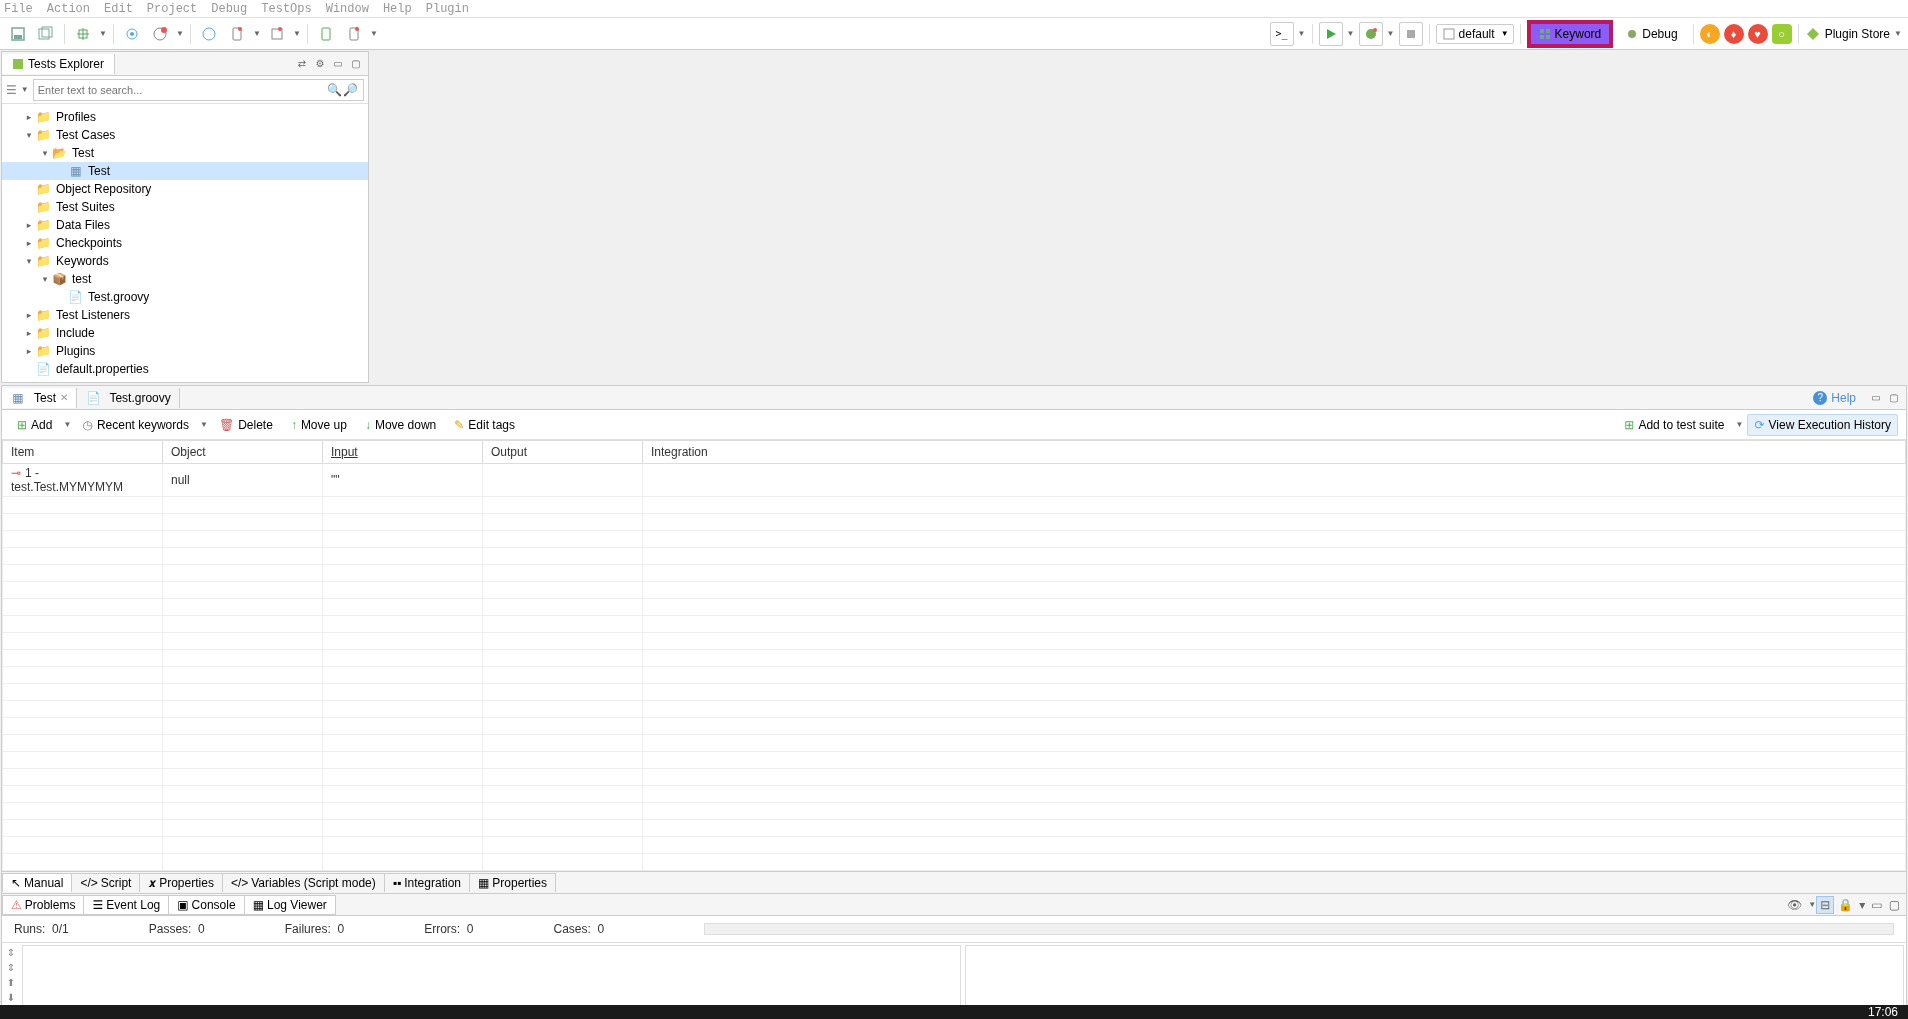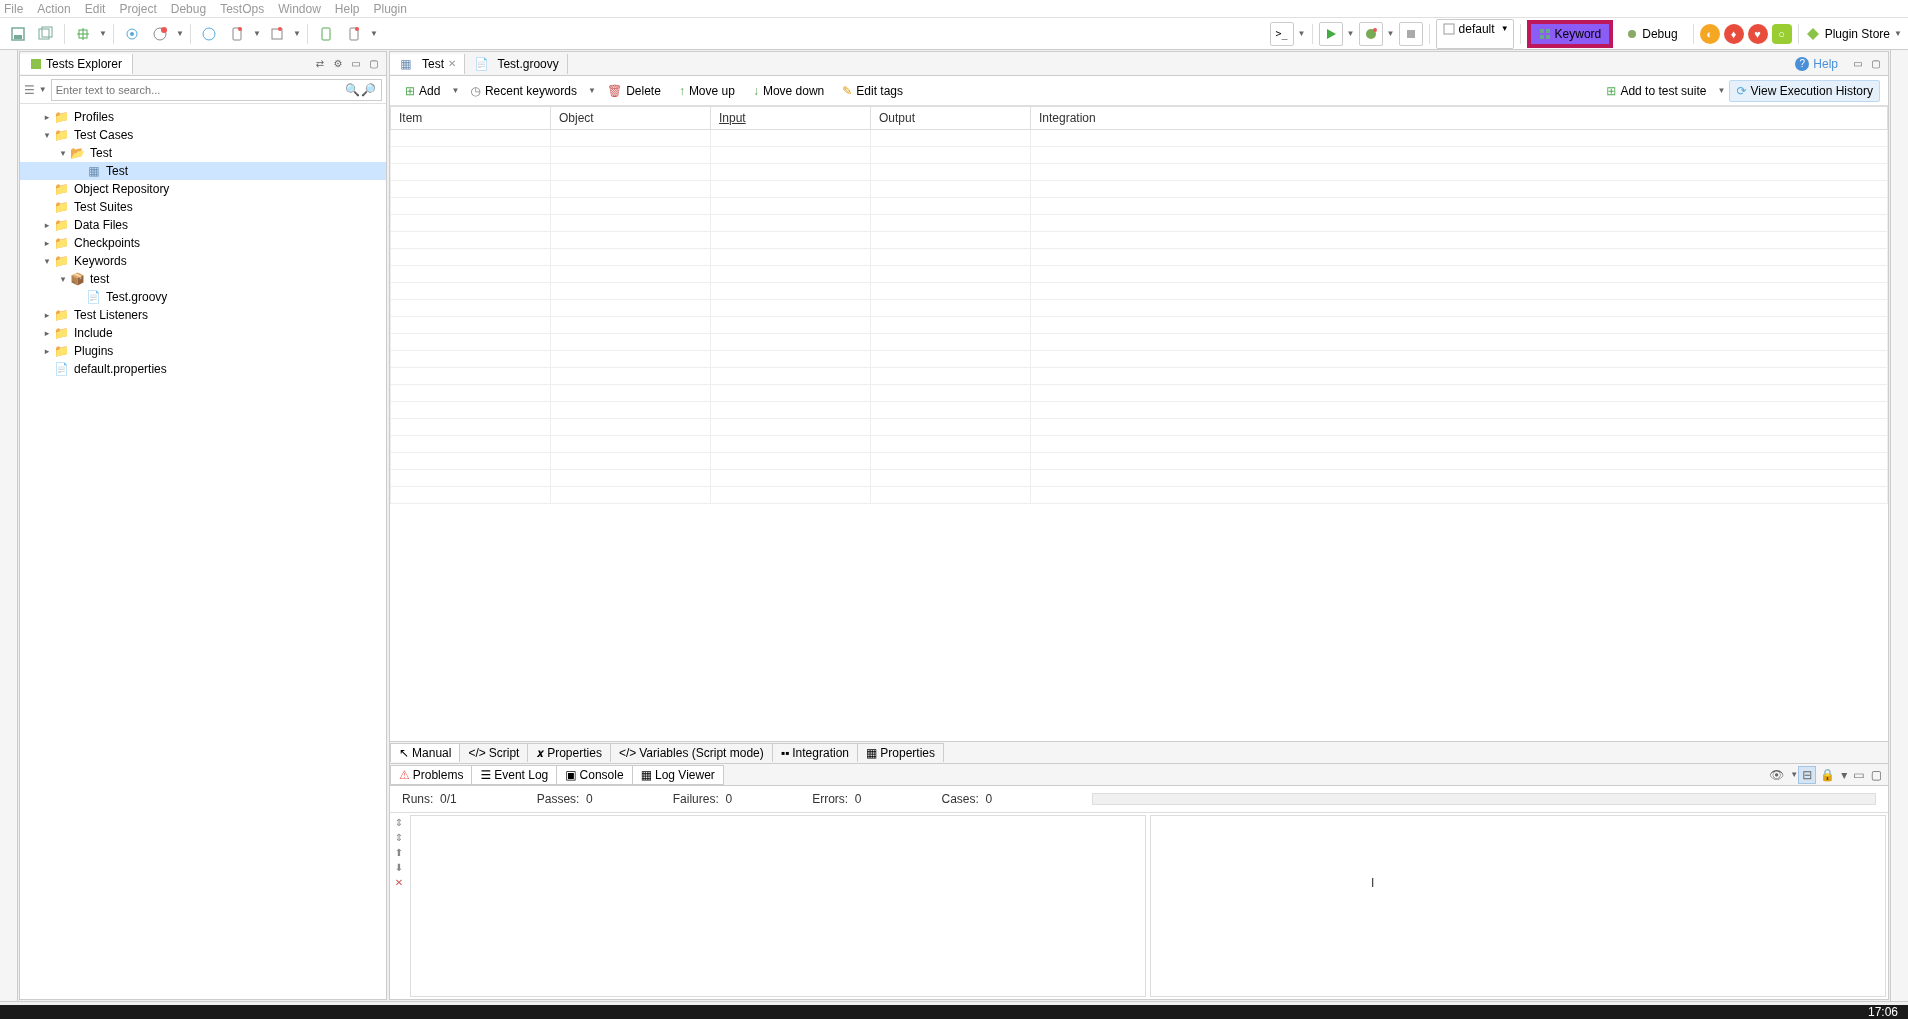--- a/index.html
+++ b/index.html
@@ -1,34 +1,34 @@
 <!DOCTYPE html>
 <html><head>
 <meta charset="utf-8">
 <style>
 * { box-sizing: border-box; margin: 0; padding: 0; font-family: "Segoe UI", Tahoma, sans-serif; font-size: 12px; }
 body { background: #f0f0f0; overflow: hidden; width: 1908px; height: 1019px; }
 
 
 .menubar { background: #fff; height: 18px; display: flex; align-items: center; padding: 0 4px; gap: 14px; border-bottom: 1px solid #e0e0e0; color: #999; }
-.menubar span { cursor: pointer; }
+.menubar span { cursor: pointer; font-family: Liberation Mono, monospace; }
 
 
 .toolbar { background: #fff; height: 32px; display: flex; align-items: center; padding: 0 6px; gap: 6px; border-bottom: 1px solid #ccc; justify-content: space-between; }
 .toolbar-left, .toolbar-right { display: flex; align-items: center; gap: 4px; }
 .tbtn { width: 24px; height: 24px; display: flex; align-items: center; justify-content: center; border-radius: 2px; cursor: pointer; }
 .tsep { width: 1px; height: 20px; background: #ddd; margin: 0 2px; }
 .dropdown-arrow { width: 8px; font-size: 8px; color: #666; cursor: pointer; }
-.profile-select { border: 1px solid #ccc; padding: 2px 18px 12px 6px; background: #fff; border-radius: 2px; cursor: pointer; position: relative; display: flex; align-items: center; gap: 4px; }
+.profile-select { border: 1px solid #ccc; padding: 2px 18px 2px 6px; background: #fff; border-radius: 2px; cursor: pointer; position: relative; display: flex; align-items: center; gap: 4px; }
 .mode-btn { padding: 3px 8px; display: flex; align-items: center; gap: 4px; cursor: pointer; border: 1px solid transparent; }
 .mode-btn.active { background: #8b5cf6; border: 4px solid #be185d; }
 .circle-icon { width: 20px; height: 20px; border-radius: 50%; display: flex; align-items: center; justify-content: center; color: #fff; font-weight: bold; font-size: 11px; }
 
 
-.main-container { display: flex; height: calc(100% - 50px - 18px); }
+.main-container { display: flex; height: calc(100% - 50px - 18px); flex-direction: column; }
 .side-strip { width: 18px; background: #f5f5f5; border-right: 1px solid #ccc; }
 .side-strip-right { width: 18px; background: #f5f5f5; border-left: 1px solid #ccc; }
 
 
 .explorer-panel { width: 368px; background: #fff; border: 1px solid #ccc; margin: 1px; display: flex; flex-direction: column; }
 .panel-tab-bar { height: 24px; display: flex; align-items: center; background: #f5f5f5; border-bottom: 1px solid #ccc; }
 .panel-tab { padding: 3px 10px; background: #fff; border-right: 1px solid #ccc; display: flex; align-items: center; gap: 4px; }
 .panel-tab-controls { margin-left: auto; display: flex; gap: 2px; padding-right: 4px; }
 .panel-tab-controls span { width: 16px; height: 16px; display: flex; align-items: center; justify-content: center; cursor: pointer; font-size: 10px; color: #666; }
 .explorer-toolbar { height: 28px; display: flex; align-items: center; padding: 0 4px; gap: 4px; border-bottom: 1px solid #e0e0e0; }
@@ -409,20 +409,27 @@
         <thead>
           <tr>
             <th style="width:160px;">Item</th>
             <th style="width:160px;">Object</th>
             <th style="width:160px;text-decoration:underline;">Input</th>
             <th style="width:160px;">Output</th>
             <th>Integration</th>
           </tr>
         </thead>
         <tbody>
+          <tr class="data-row">
+            <td><span style="color:#c55;margin-right:4px;">⊸</span><span>1 - test.Test.MYMYMYM</span></td>
+            <td>null</td>
+            <td>""</td>
+            <td></td>
+            <td></td>
+          </tr>
           <tr>
               <td></td>
               <td></td>
               <td></td>
               <td></td>
               <td></td>
             </tr>
           <tr>
               <td></td>
               <td></td>

